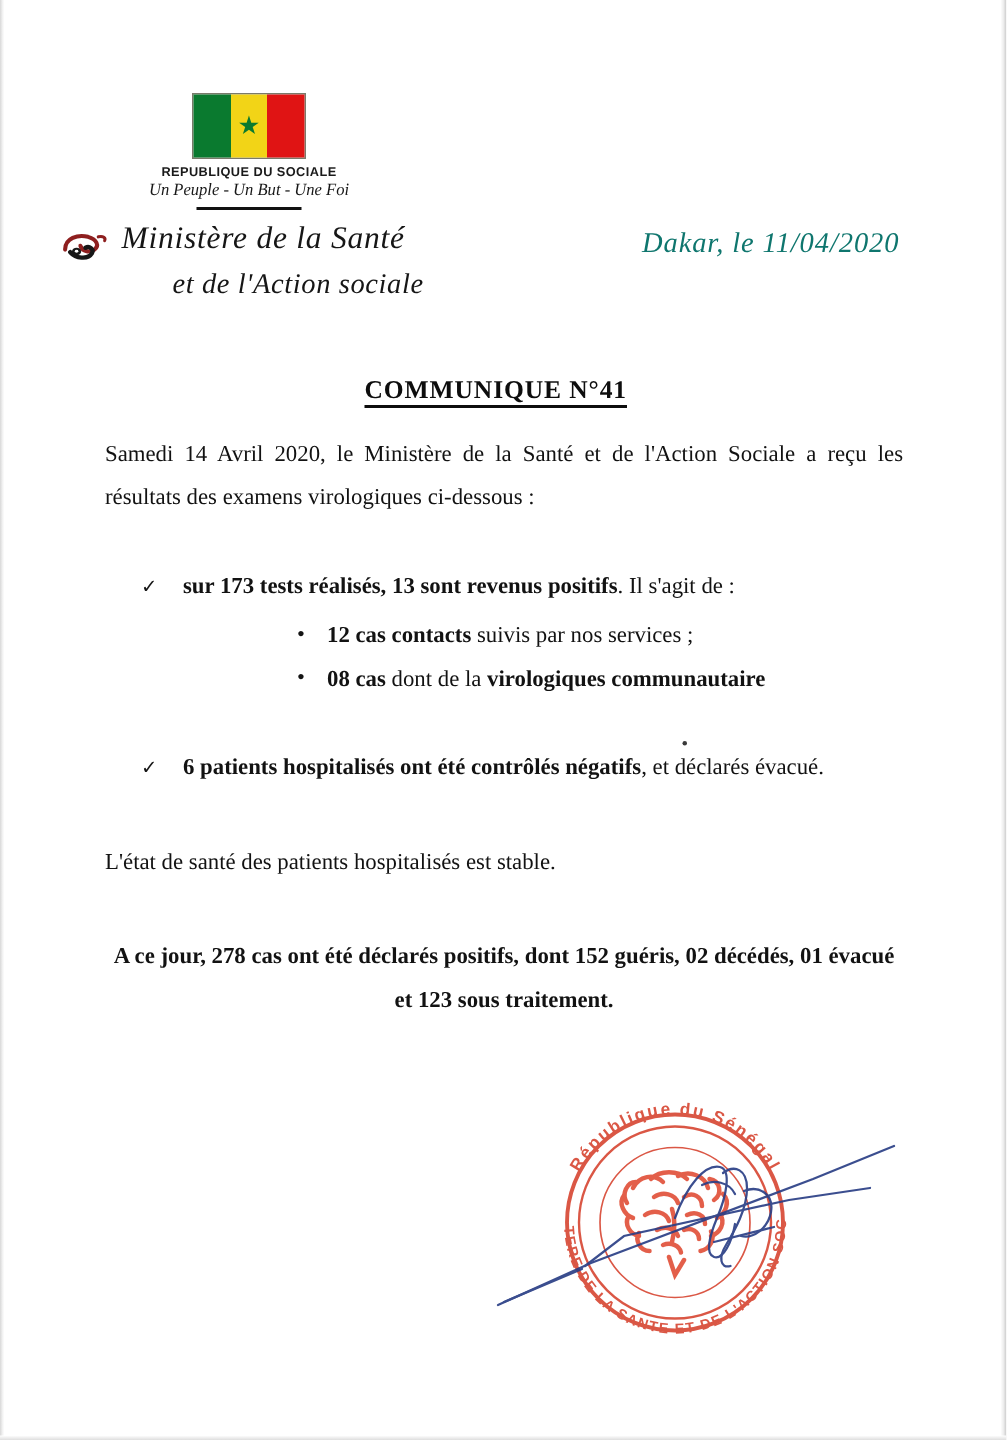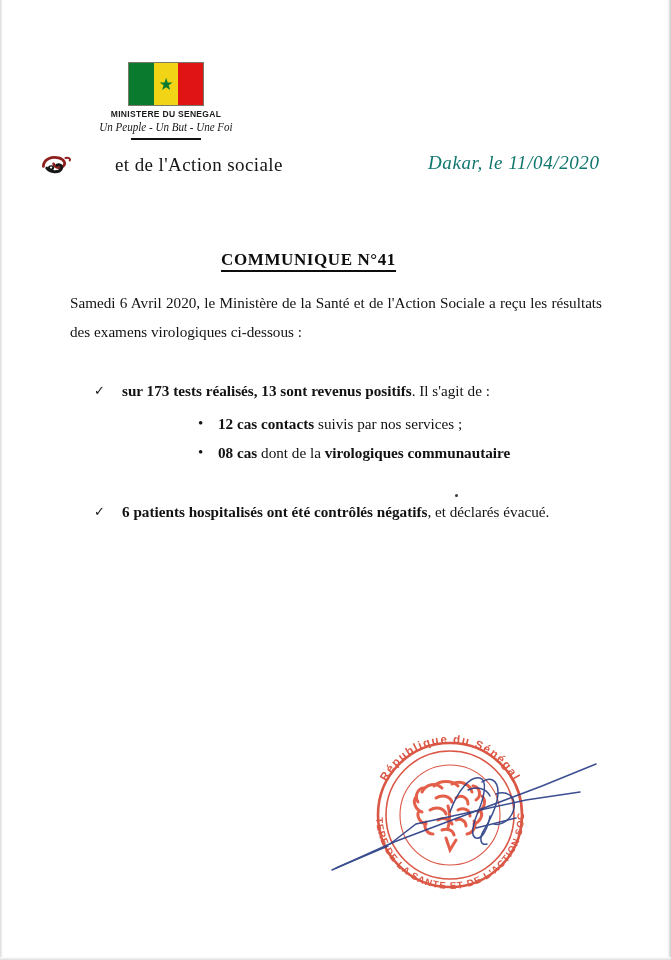--- a/index.html
+++ b/index.html
@@ -119,20 +119,21 @@
     font-family: "Liberation Serif", serif;
     font-style: italic;
     font-size: 21px;
     color: #161616;
     margin-left: 41px;
     letter-spacing: 0.5px;
     white-space: nowrap;
   }
   .ministry-line2 {
     font-family: "Liberation Serif", serif;
+    font-style: italic;
     font-size: 19px;
     color: #161616;
     margin-left: 75px;
     margin-top: 8px;
     letter-spacing: 0.4px;
     white-space: nowrap;
   }
   .dateline {
     position: absolute;
     left: 428px;
@@ -149,20 +150,21 @@
   .doc-title {
     position: absolute;
     left: 0;
     top: 250px;
     width: 617px;
     text-align: center;
     font-size: 17px;
     font-weight: bold;
     letter-spacing: 0.6px;
     color: #0d0d0d;
+    padding-left: 22px;
   }
   .doc-title span {
     border-bottom: 2px solid #0d0d0d;
     padding-bottom: 1px;
   }
   .content {
     position: absolute;
     left: 70px;
     top: 288px;
     width: 532px;
@@ -248,49 +250,50 @@
 
   <div class="letterhead">
 
     <div class="crest">
       <div class="flag">
         <div class="flag-band flag-green"></div>
         <div class="flag-band flag-yellow"></div>
         <div class="flag-band flag-red"></div>
         <div class="flag-star">★</div>
       </div>
-      <div class="republic">MINISTERE DU SENEGAL</div>
+      <div class="republic">REPUBLIQUE DU SOCIALE</div>
       <div class="motto">Un Peuple - Un But - Une Foi</div>
     </div>
 
     <div class="divider"></div>
 
     <div class="ministry">
       <div class="ministry-emblem">
         <svg viewBox="0 0 40 30" width="34" height="26">
           <path d="M4 19 C4 10 14 7 22 9 C29 11 31 16 27 19 C23 22 17 20 16 16" fill="none" stroke="#8e1f1f" stroke-width="3.2" stroke-linecap="round"></path>
           <path d="M8 21 C12 26 22 27 25 22 C27 18.5 23 16 20 17.5" fill="none" stroke="#171717" stroke-width="3.4" stroke-linecap="round"></path>
           <ellipse cx="13" cy="20.5" rx="3.6" ry="3" fill="#171717"></ellipse>
           <ellipse cx="13" cy="20.3" rx="1.4" ry="1.1" fill="#ffffff"></ellipse>
           <path d="M30 9 C34 8 36 10 35 12" fill="none" stroke="#8e1f1f" stroke-width="2.4" stroke-linecap="round"></path>
         </svg>
       </div>
+      <div class="ministry-line1">Ministère de la Santé</div>
       <div class="ministry-line2">et de l'Action sociale</div>
     </div>
 
     <div class="dateline">Dakar, le 11/04/2020</div>
   </div>
 
   <div class="doc-title">
     <span>COMMUNIQUE N°41</span>
   </div>
 
   <div class="content">
 
-    <p class="para">Samedi 6 Avril 2020, le Ministère de la Santé et de l'Action Sociale a reçu les résultats des examens virologiques ci-dessous :</p>
+    <p class="para">Samedi 14 Avril 2020, le Ministère de la Santé et de l'Action Sociale a reçu les résultats des examens virologiques ci-dessous :</p>
 
     <div class="gap-md"></div>
 
     <ul class="checks">
       <li>
         <span class="check-mark">✓</span><span class="b">sur 173 tests réalisés, 13 sont revenus positifs</span><span>. Il s'agit de :</span>
 
         <ul class="dots">
           <li>
             <span class="dot-mark">•</span><span class="b">12 cas contacts</span><span> suivis par nos services ;</span>
@@ -307,23 +310,25 @@
     <ul class="checks">
       <li>
         <span class="check-mark">✓</span><span class="b">6 patients hospitalisés ont été contrôlés négatifs</span><span>, et déclarés évacué.</span>
       </li>
     </ul>
 
     <div class="speck"></div>
 
     <div class="gap-lg"></div>
 
+    <p class="para tight">L'état de santé des patients hospitalisés est stable.</p>
 
     <div class="gap-lg"></div>
 
+    <p class="para b">A ce jour, 278 cas ont été déclarés positifs, dont 152 guéris, 02 décédés, 01 évacué et 123 sous traitement.</p>
 
     <div class="gap-lg"></div>
 
   </div>
 
   <div class="sigzone">
     <svg width="320" height="170" viewBox="0 0 320 170">
       <defs>
         <path id="arcTop" d="M 48 95 A 72 72 0 0 1 192 95"></path>
         <path id="arcBot" d="M 46 95 A 74 74 0 0 0 194 95"></path>

